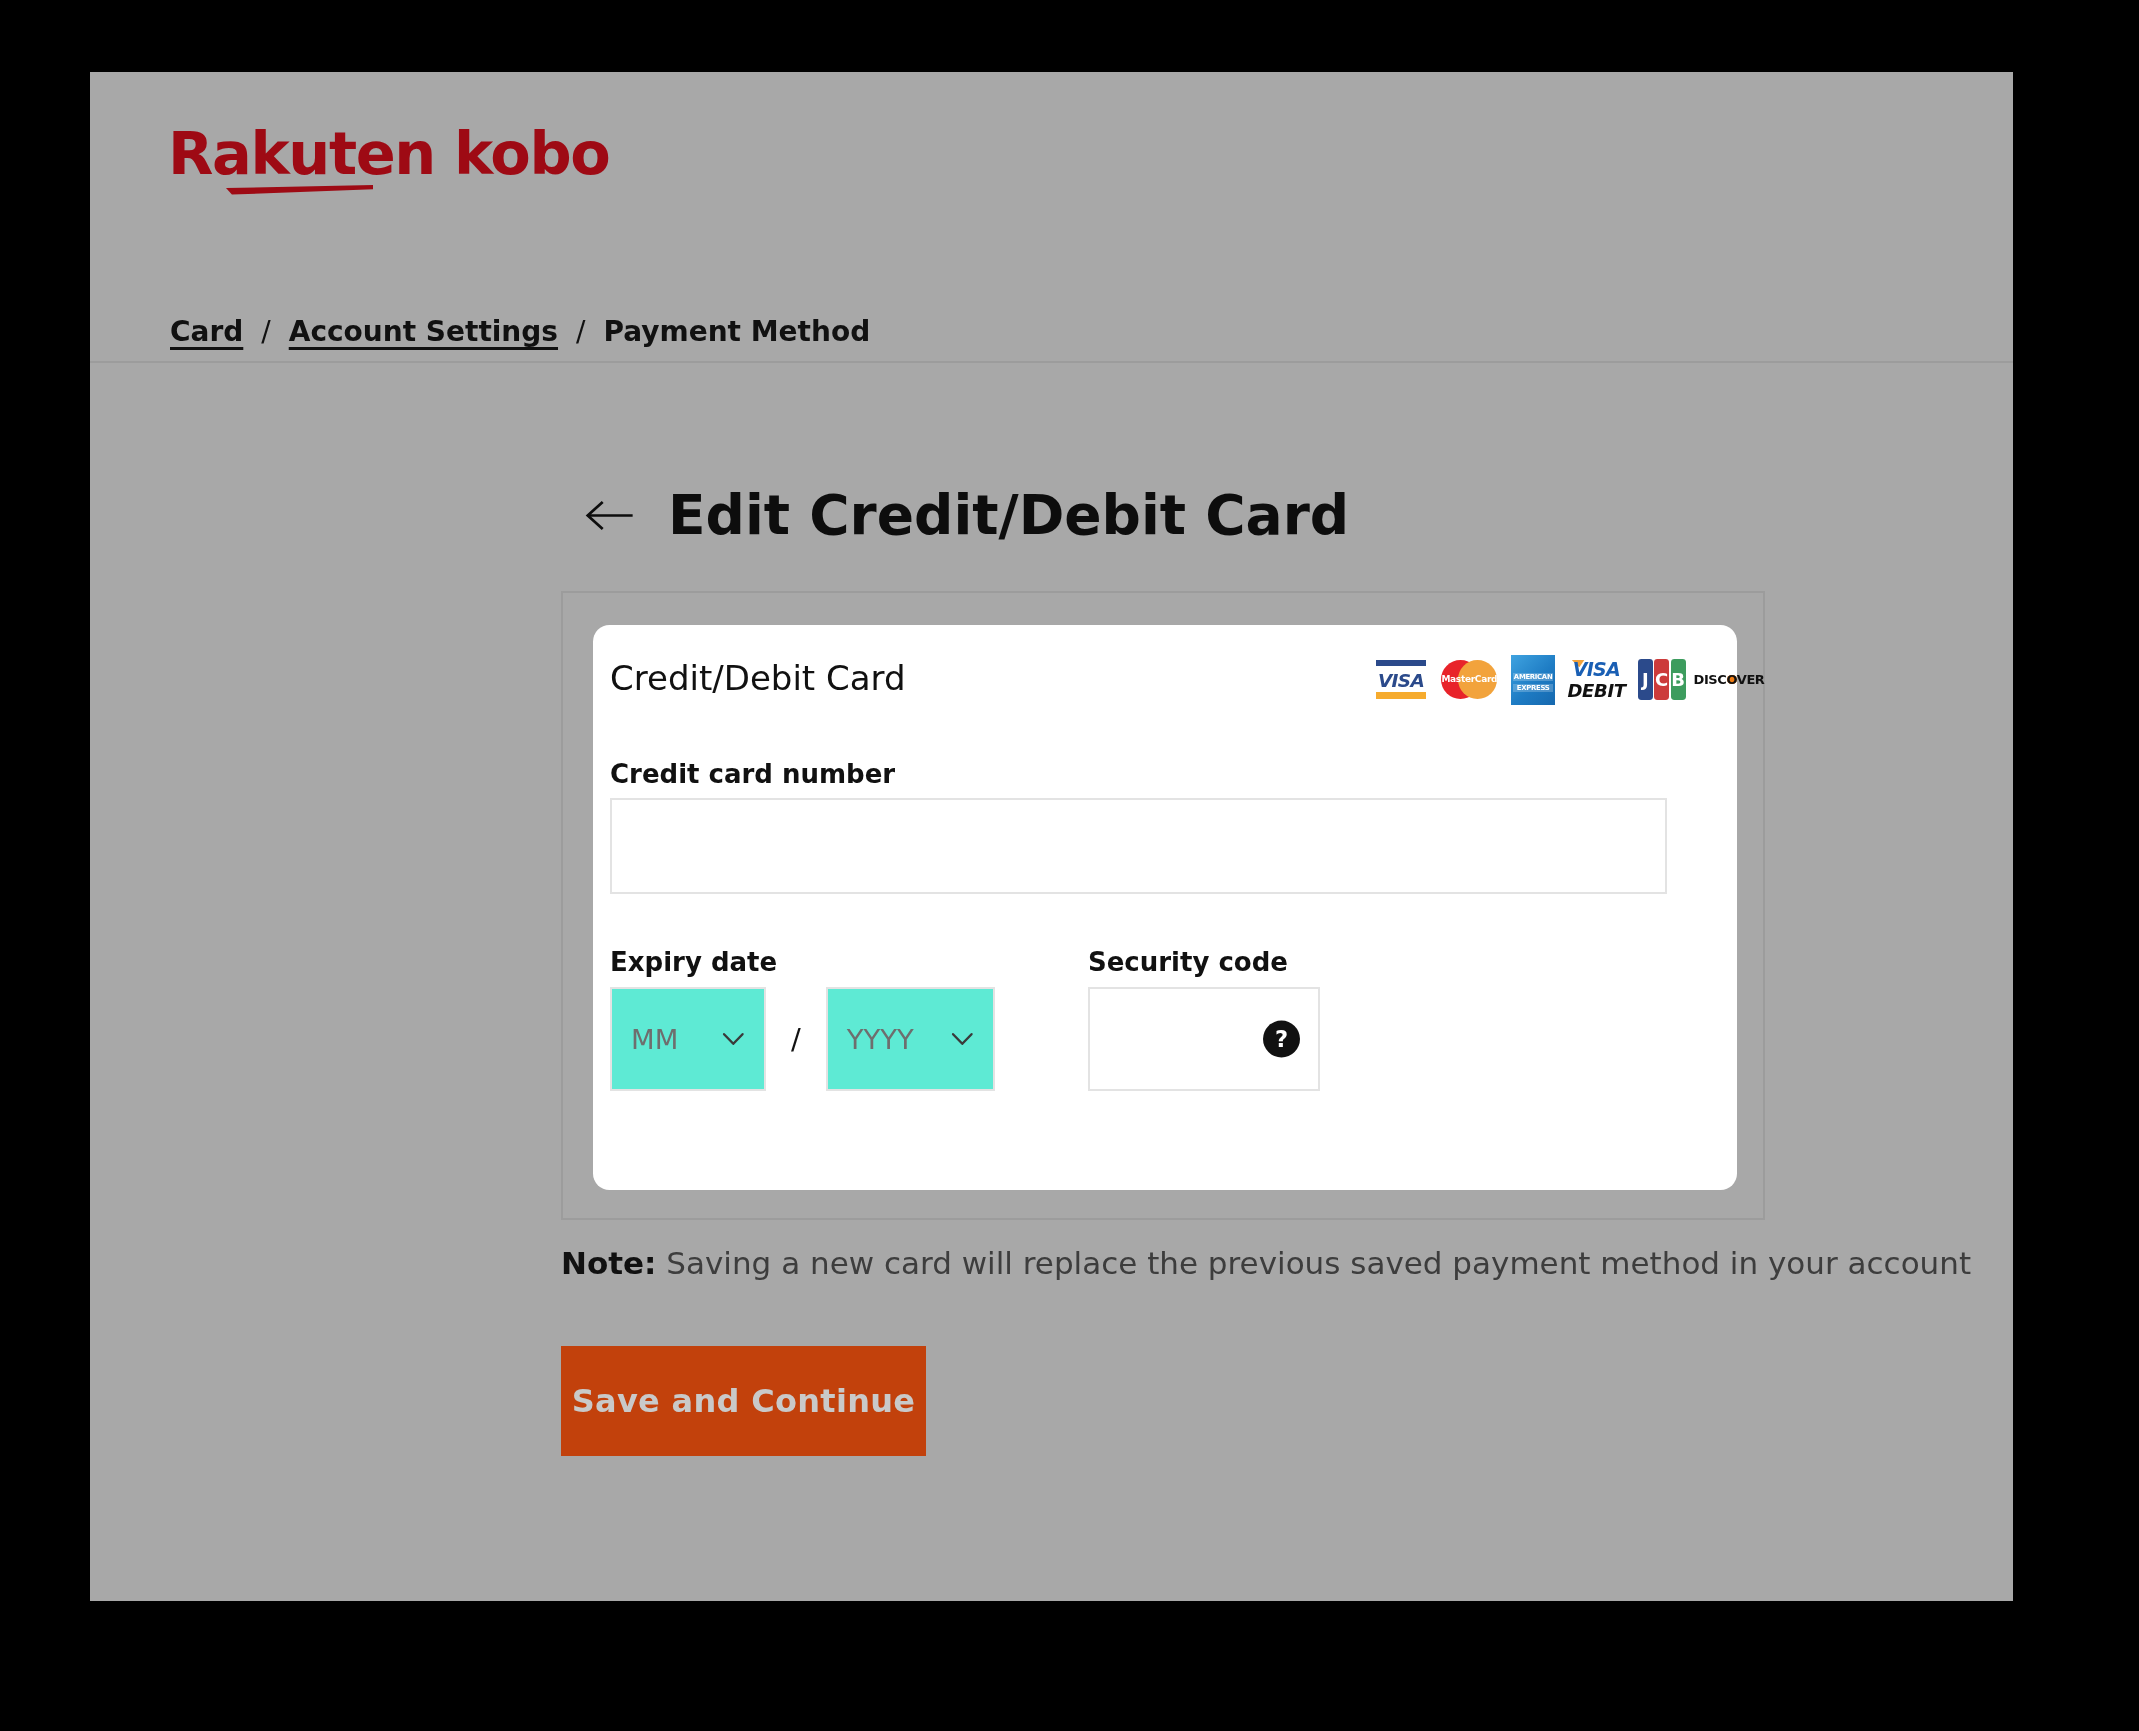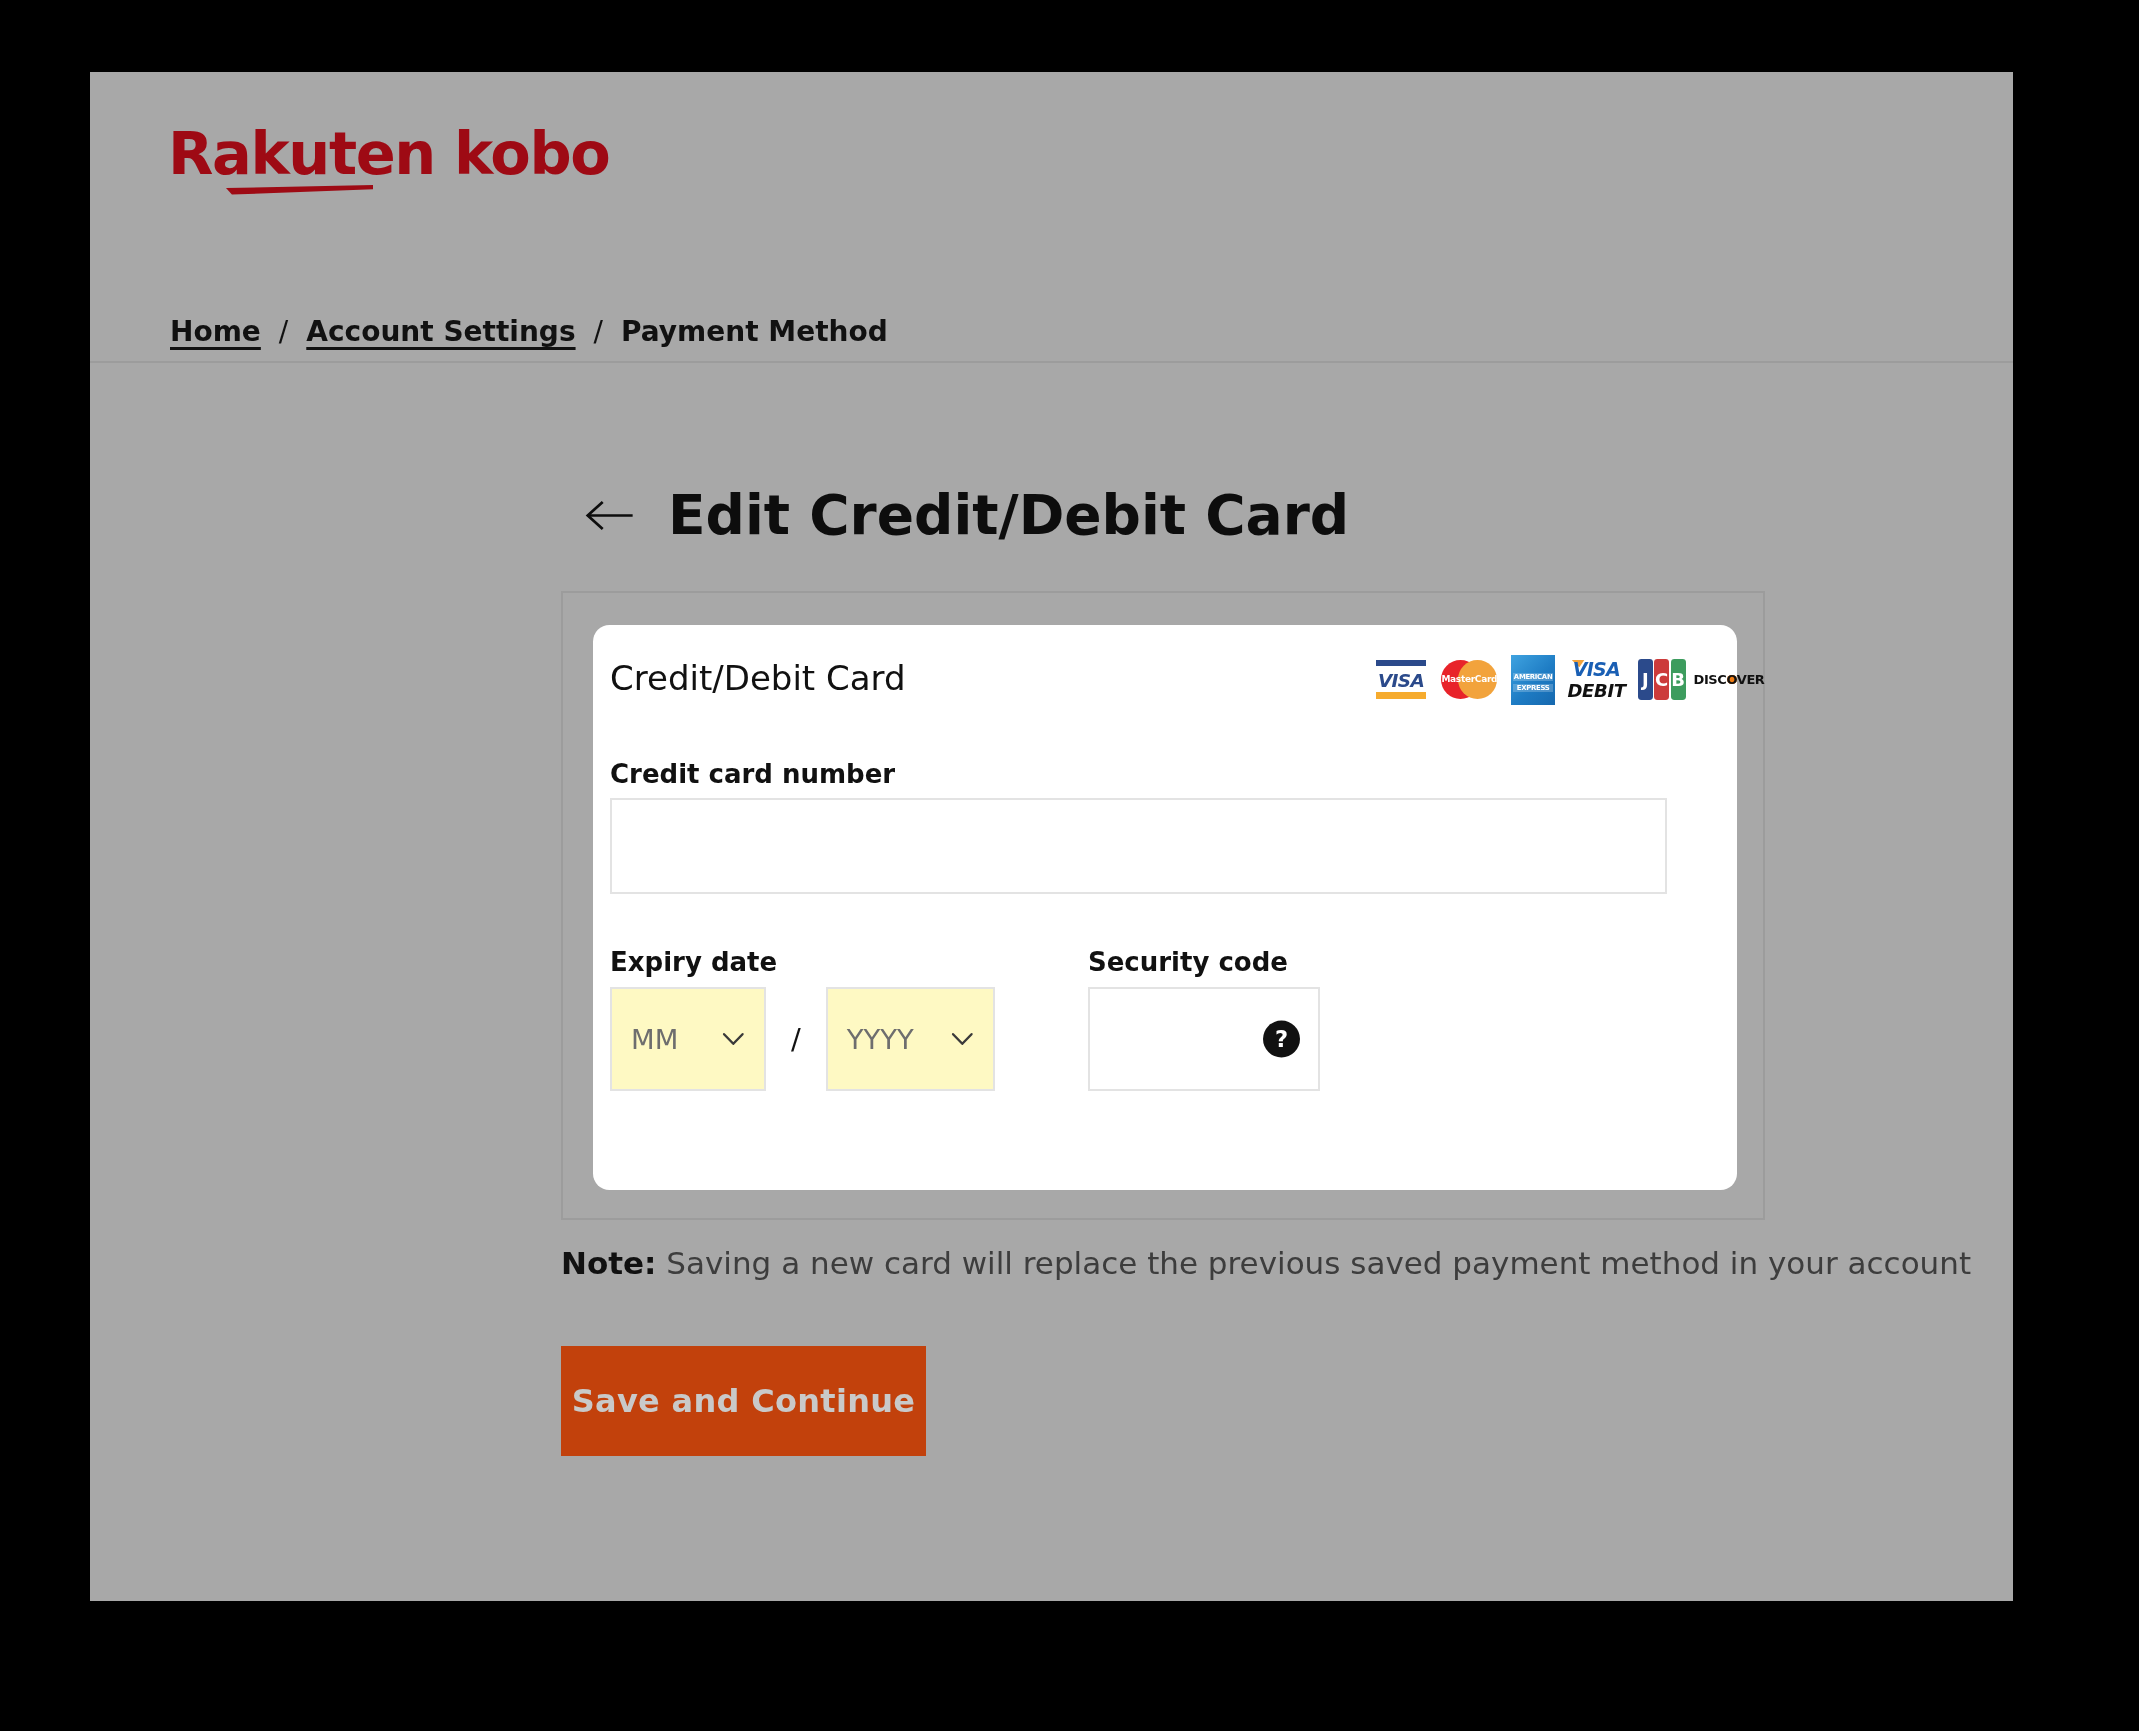--- a/index.html
+++ b/index.html
@@ -209,21 +209,21 @@
     position: absolute;
     left: 17px;
     top: 362px;
     display: flex;
     align-items: center;
   }
   .select-box {
     position: relative;
     height: 104px;
     border: 2.1px solid #e3e3e3;
-    background: #fef9c3;
+    background: #5eead4;
     box-sizing: border-box;
     display: flex;
     align-items: center;
     cursor: pointer;
   }
   #select-month { width: 156px; }
   #select-year  { width: 169px; }
   .select-value {
     font-size: 27.4px;
     color: #6e6e6e;
@@ -420,21 +420,21 @@
 <div id="page">
 
   <div id="header">
 
     <div id="brand-logo">
       <div class="logo-text">Rakuten kobo</div>
       <div class="logo-swoosh"></div>
     </div>
 
     <nav id="breadcrumb">
-      <span class="crumb-link">Home</span>
+      <span class="crumb-link">Card</span>
       <span class="crumb-sep">/</span>
       <span class="crumb-link">Account Settings</span>
       <span class="crumb-sep">/</span>
       <span class="crumb-current">Payment Method</span>
     </nav>
 
   </div>
 
   <div id="title-row">
     <svg id="back-arrow" viewBox="0 0 72 48">

